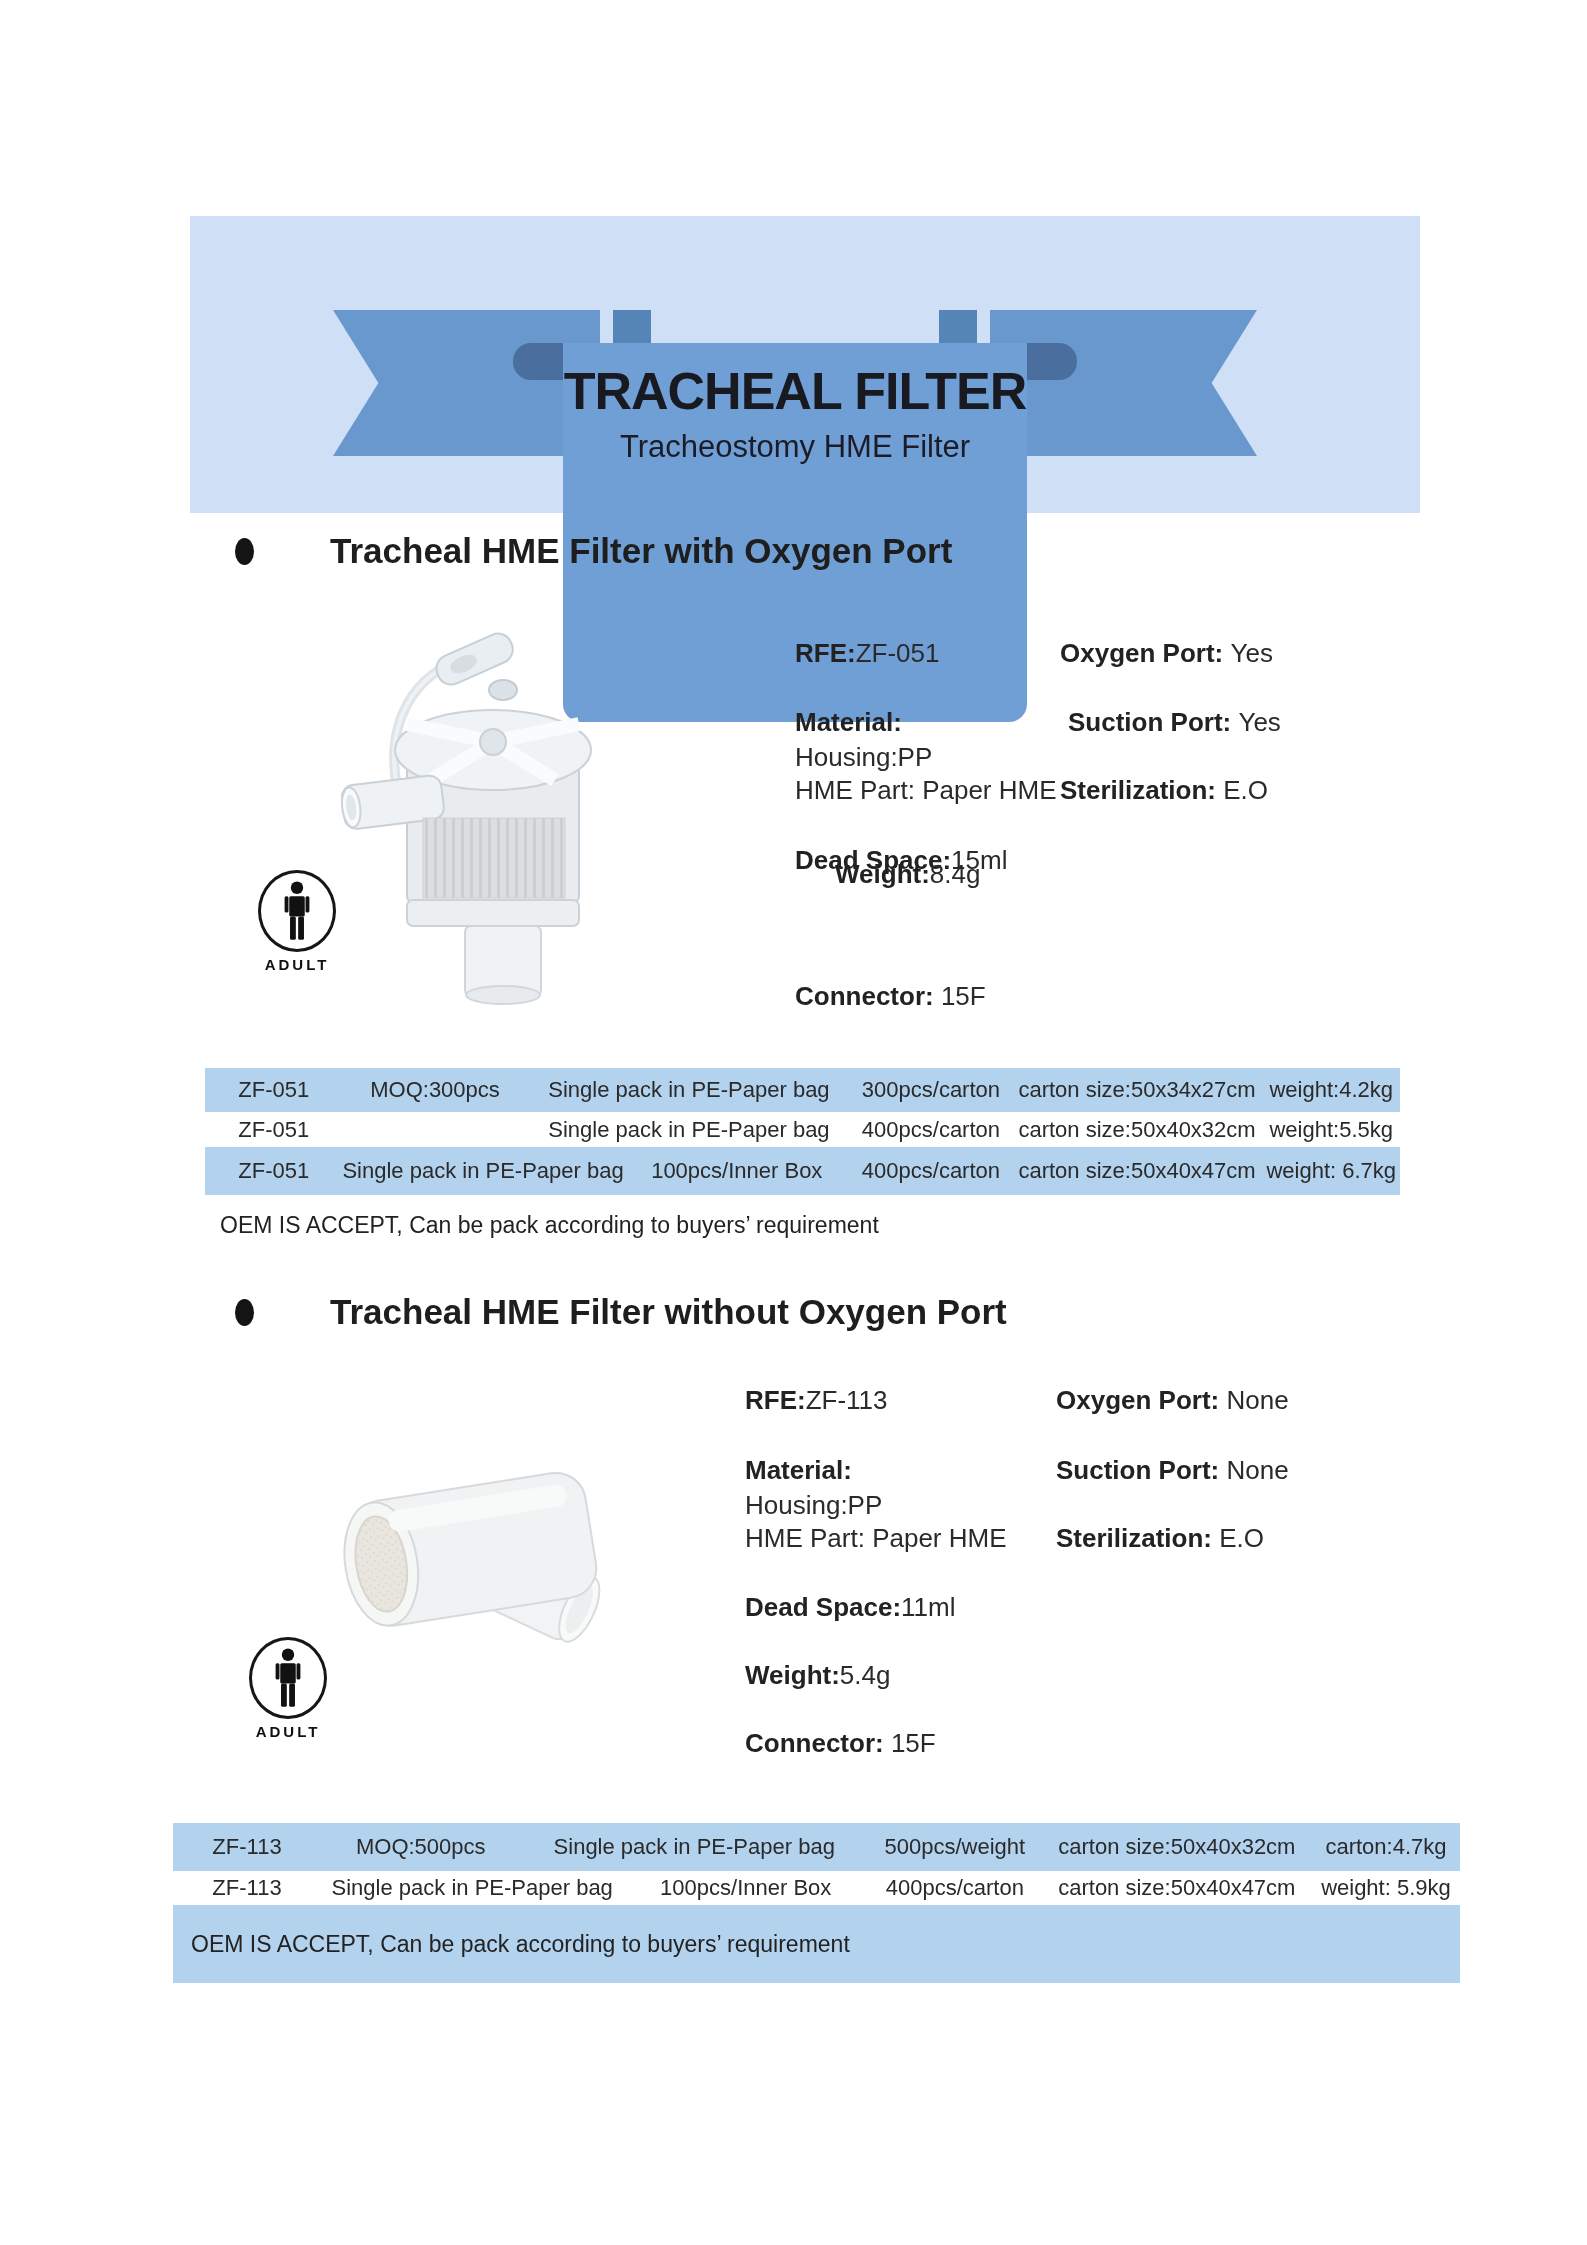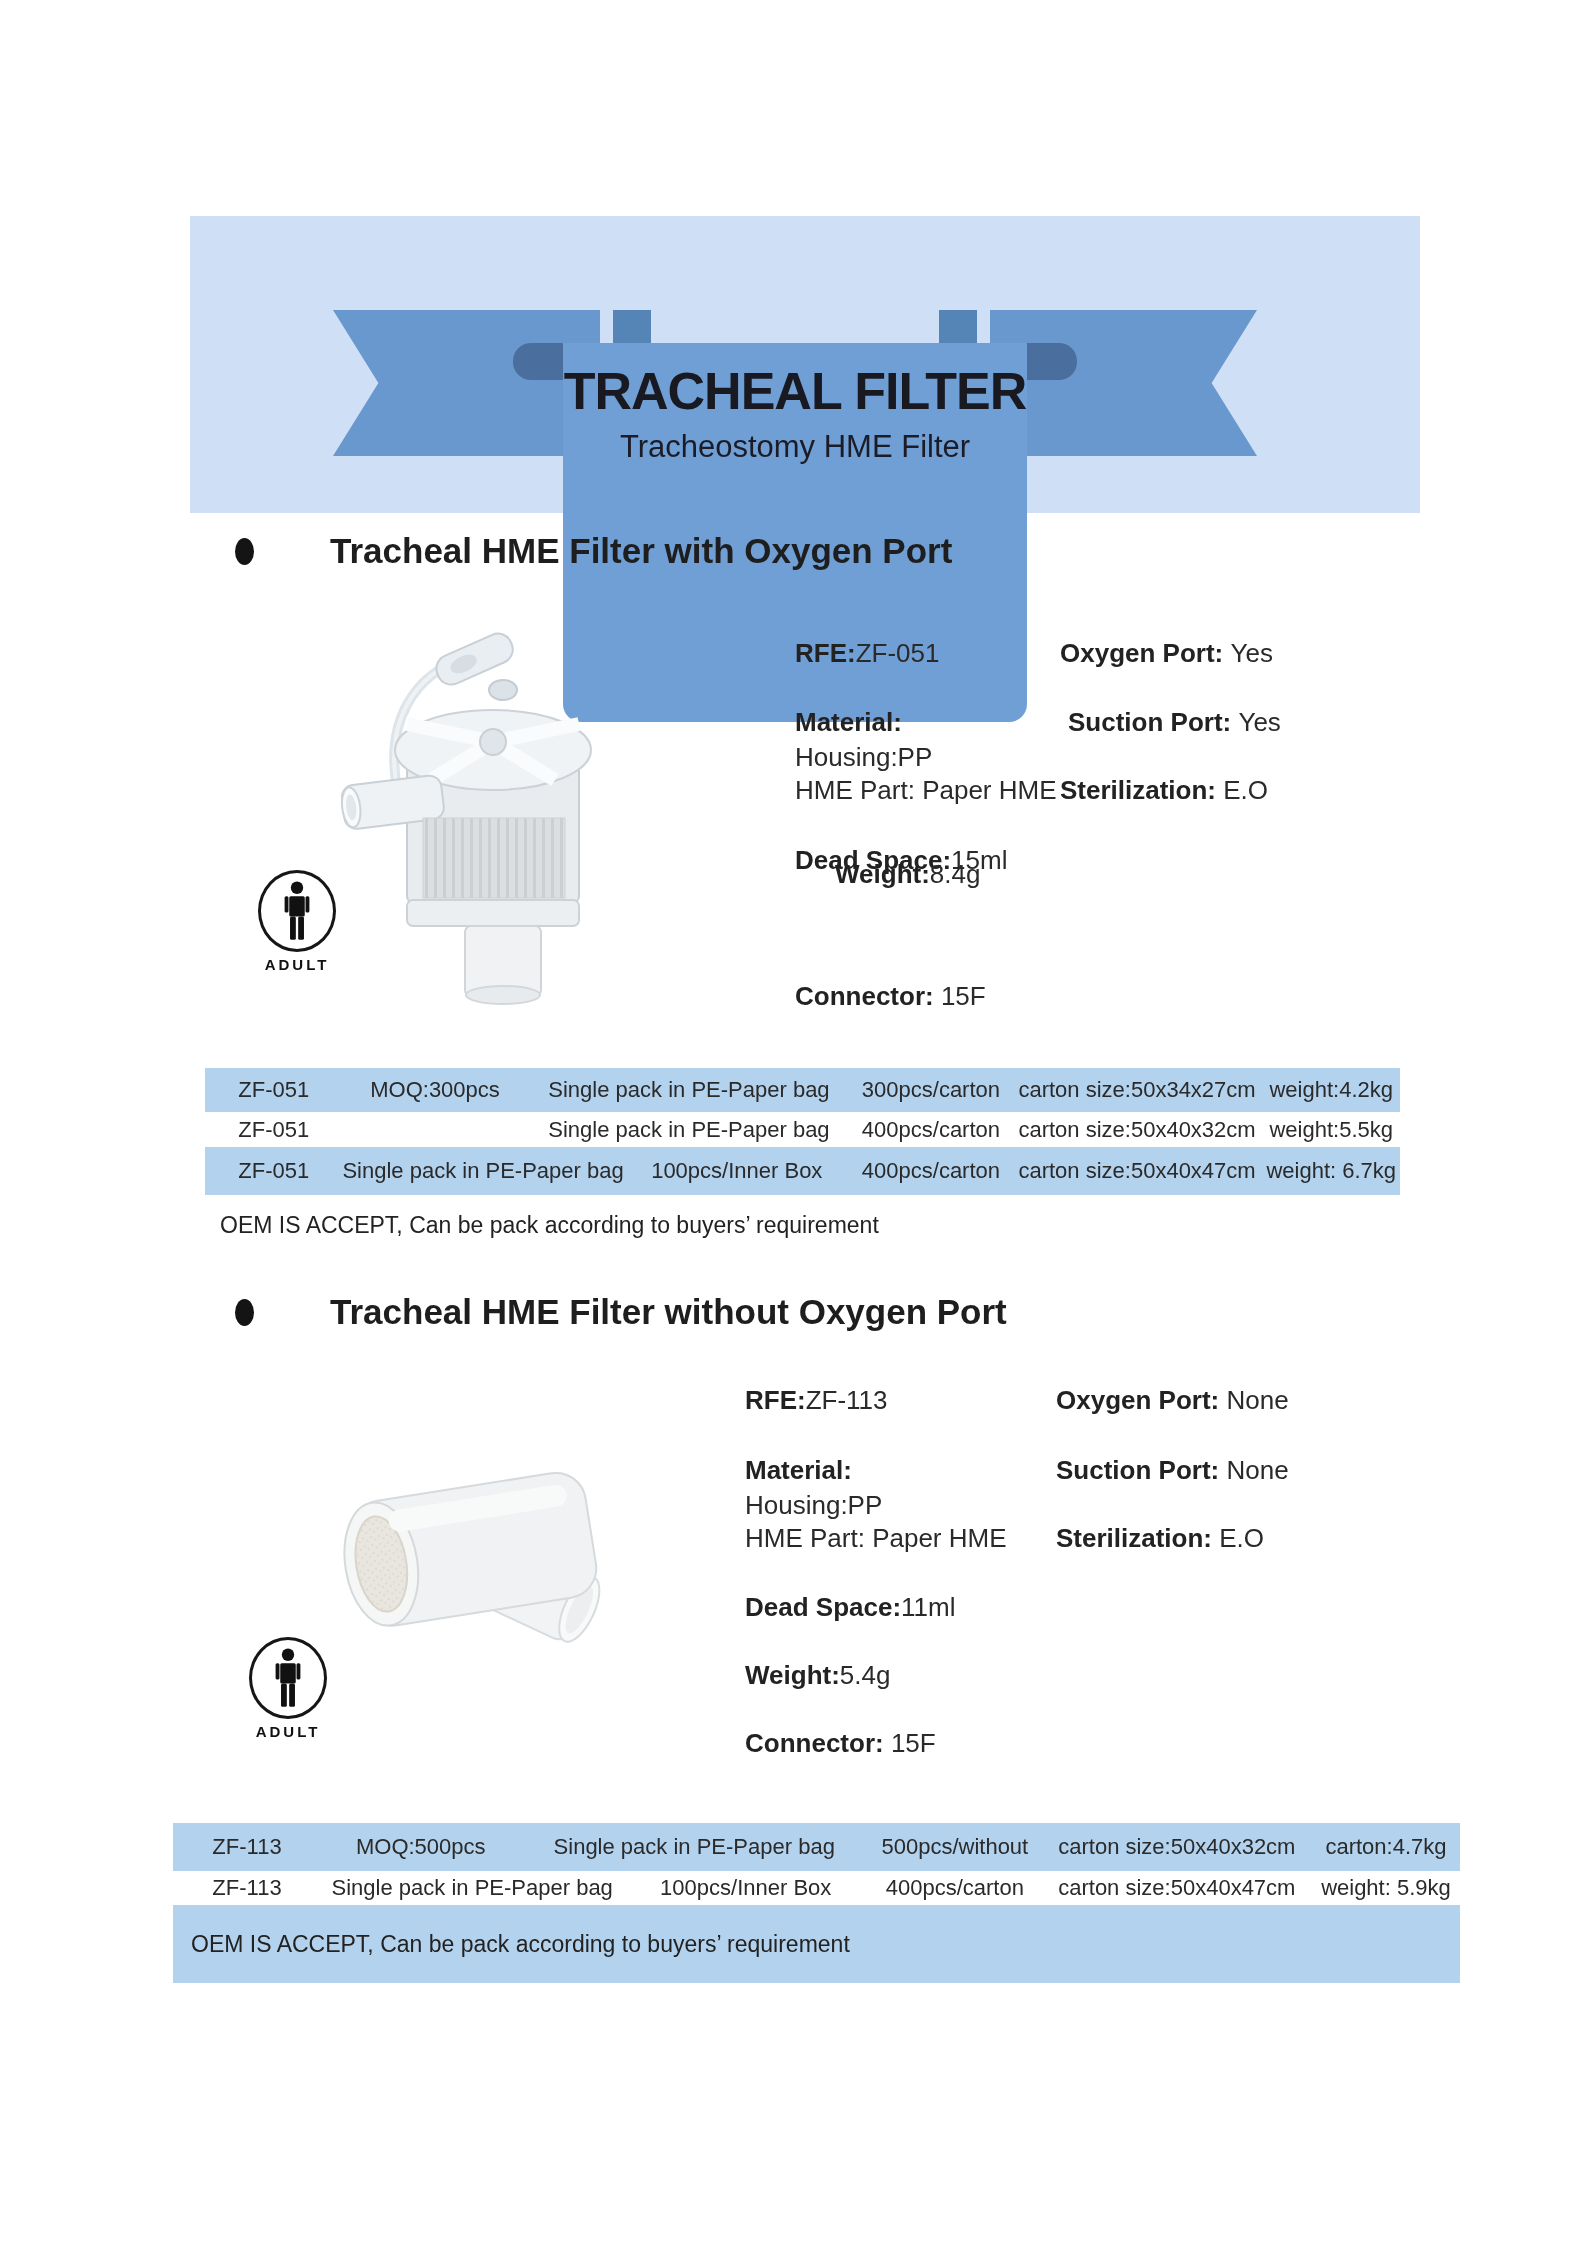--- a/index.html
+++ b/index.html
@@ -233,21 +233,21 @@
   <div class="spec" style="left:1056px;top:1523px;"><b>Sterilization: </b><span>E.O</span></div>
   <div class="spec" style="left:745px;top:1592px;"><b>Dead Space:</b><span>11ml</span></div>
   <div class="spec" style="left:745px;top:1660px;"><b>Weight:</b><span>5.4g</span></div>
   <div class="spec" style="left:745px;top:1728px;"><b>Connector: </b><span>15F</span></div>
 
   <div class="tbl" style="left:173px;top:1823px;width:1287px;">
     <div class="trow blue cols-a" style="height:48px;">
       <span>ZF-113</span>
       <span>MOQ:500pcs</span>
       <span>Single pack in PE-Paper bag</span>
-      <span>500pcs/without</span>
+      <span>500pcs/weight</span>
       <span>carton size:50x40x32cm</span>
       <span>carton:4.7kg</span>
     </div>
     <div class="trow white cols-c" style="height:34px;">
       <span>ZF-113</span>
       <span>Single pack in PE-Paper bag</span>
       <span>100pcs/Inner Box</span>
       <span>400pcs/carton</span>
       <span>carton size:50x40x47cm</span>
       <span>weight: 5.9kg</span>

